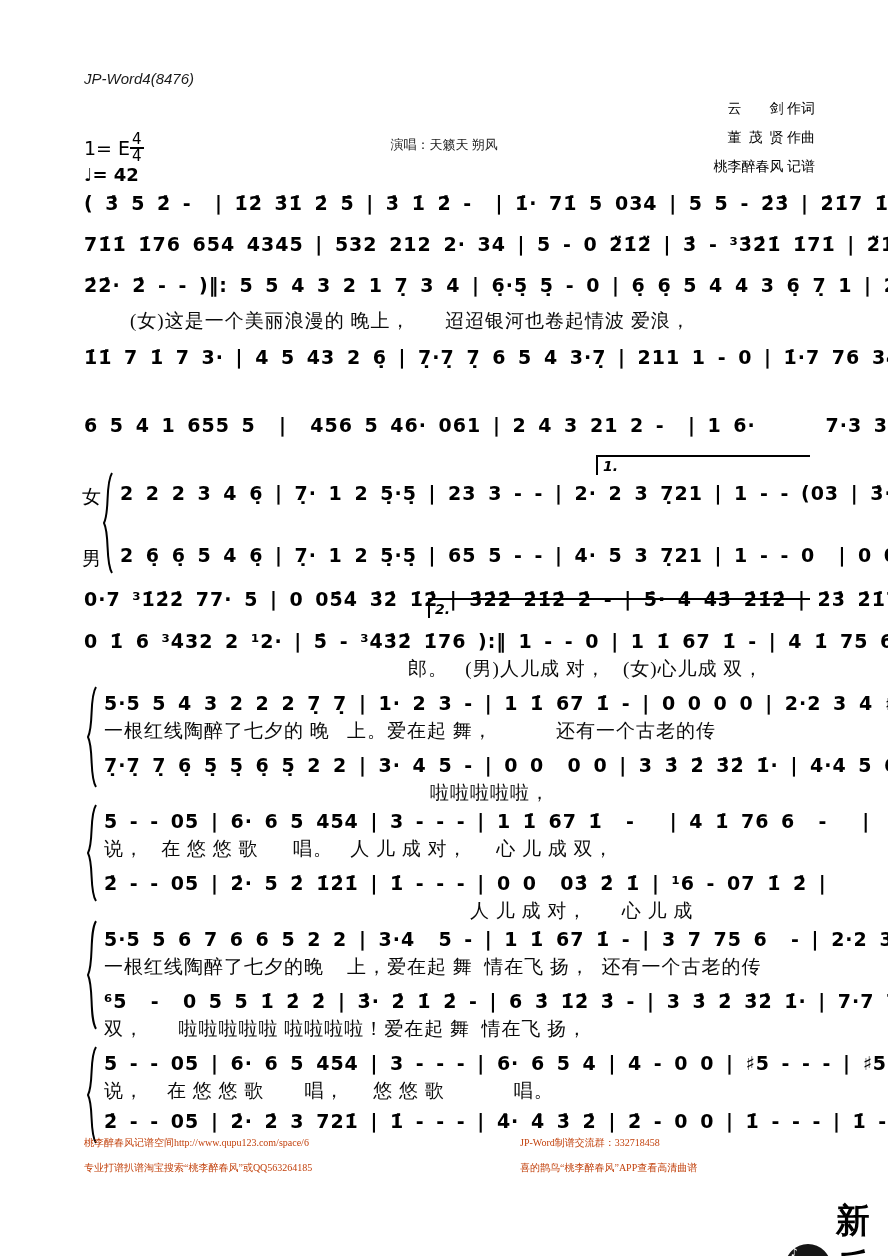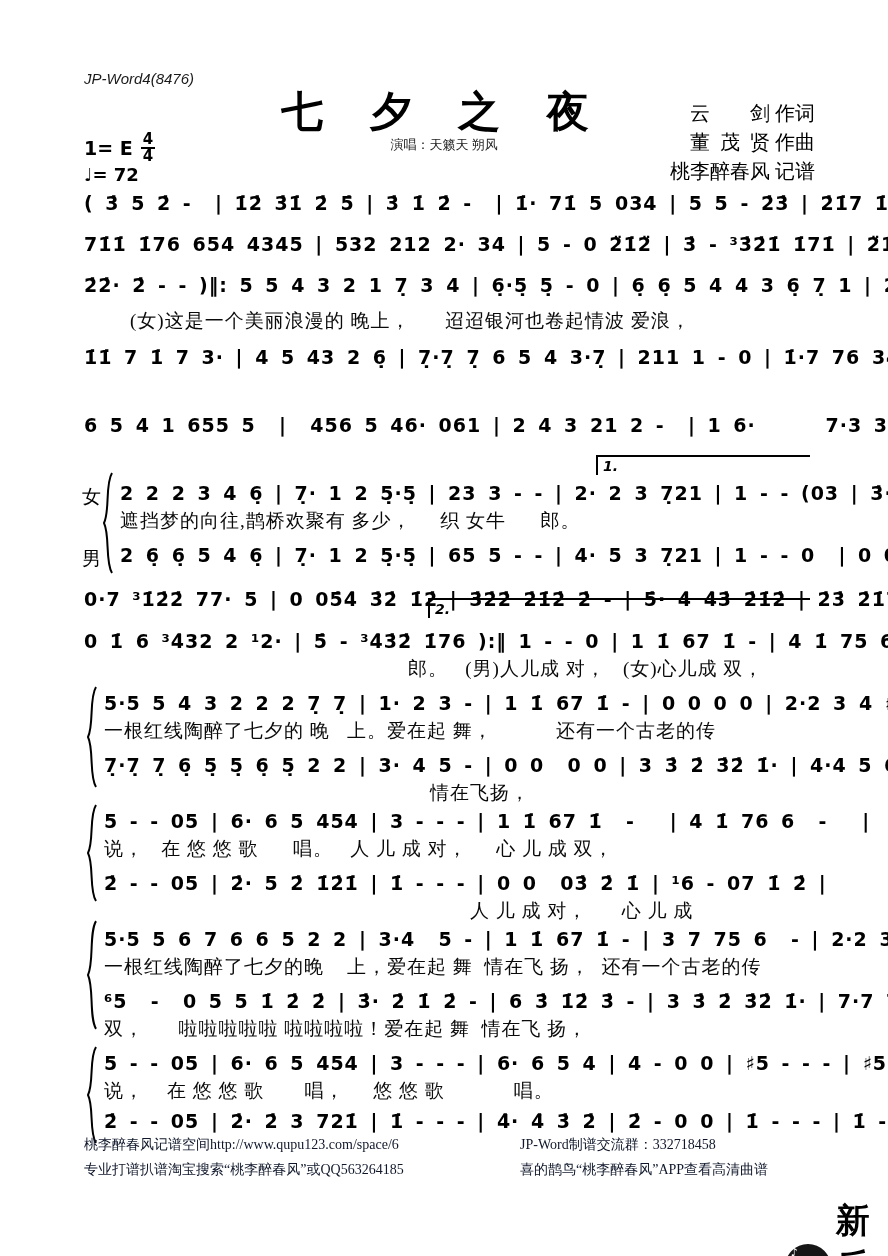--- a/index.html
+++ b/index.html
@@ -8,90 +8,88 @@
   .mu{position:absolute;font-family:"DejaVu Sans",sans-serif;font-weight:bold;
       font-size:19px;letter-spacing:1px;word-spacing:4px;white-space:pre;color:#000;}
   .ly{position:absolute;font-family:"Liberation Serif","DejaVu Serif",serif;
       font-size:19px;letter-spacing:1px;white-space:pre;color:#0a0a0a;}
   .vlabel{position:absolute;font-size:19px;font-family:"Liberation Serif","DejaVu Serif",serif;}
   .watermark{position:absolute;left:84px;top:70px;font-style:italic;font-size:15px;
       font-family:"Liberation Sans","DejaVu Sans",sans-serif;color:#1a1a1a;}
   .title{position:absolute;left:0;top:84px;width:100%;text-align:center;font-size:42px;
       font-weight:bold;letter-spacing:18px;font-family:"Liberation Serif","DejaVu Serif",serif;}
   .performer{position:absolute;left:0;top:136px;width:100%;text-align:center;font-size:13px;color:#222;}
-  .credit{position:absolute;left:600px;width:215px;text-align:right;font-size:20px;white-space:pre;}
-  .keysig{position:absolute;left:84px;top:132px;font-size:19px;font-weight:bold;
-      font-family:"DejaVu Sans",sans-serif;display:flex;align-items:center;gap:8px;}
+  .credit{position:absolute;left:600px;width:215px;text-align:right;font-size:14px;white-space:pre;}
+  .keysig{position:absolute;left:84px;top:132px;font-size:19px;font-weight:normal;
+      font-family:"DejaVu Sans",sans-serif;display:flex;align-items:center;}
   .frac{display:inline-flex;flex-direction:column;align-items:center;line-height:1;font-size:15px;}
   .frac .t{border-bottom:2px solid #000;padding:0 2px;}
   .tempo{position:absolute;left:84px;top:164px;font-size:18px;font-weight:bold;
       font-family:"DejaVu Sans",sans-serif;}
   .brace{position:absolute;width:12px;}
   .brace path{stroke:#000;stroke-width:2;fill:none;}
   .volta{position:absolute;height:18px;border-top:2px solid #000;border-left:2px solid #000;}
   .volta span{display:inline-block;padding-left:5px;font-style:italic;font-size:14px;
       font-family:"DejaVu Sans",sans-serif;font-weight:bold;}
-  .footer-line{position:absolute;font-size:14px;white-space:pre;color:#0f172a;}
+  .footer-line{position:absolute;font-size:10px;white-space:pre;color:#c2410c;}
   .logo{position:absolute;left:694px;top:1198px;display:flex;align-items:center;gap:5px;}
   .logo .www{font-family:"DejaVu Sans",sans-serif;font-style:italic;font-weight:bold;
       font-size:25px;color:#2b2b2b;}
   .disc{position:relative;width:46px;height:46px;border-radius:50%;background:#161616;flex:0 0 auto;}
   .disc .note{position:absolute;color:#fff;font-size:11px;font-family:"DejaVu Sans",sans-serif;}
   .disc .n1{left:6px;top:2px;}
   .brand{font-size:34px;font-weight:bold;font-family:"Liberation Serif","DejaVu Serif",serif;color:#000;}
 </style>
 </head>
 <body>
 
 <div class="page">
 
   <div class="watermark">JP-Word4(8476)</div>
-  <div class="title">七 夕 之 夜</div>
   <div class="performer">演唱：天籁天 朔风</div>
   <div class="credit" style="top:100px">云        剑 作词</div>
   <div class="credit" style="top:129px">董  茂  贤 作曲</div>
   <div class="credit" style="top:158px">桃李醉春风 记谱</div>
   <div class="keysig">
     <span>1= E</span>
     <span class="frac">
       <span class="t">4</span>
       <span class="b">4</span>
     </span>
   </div>
-  <div class="tempo">♩= 72</div>
+  <div class="tempo">♩= 42</div>
 
   <div class="mu" style="left:84px;top:192px">( 3̇ 5 2̇ -  | 1̇2̇ 3̇1̇ 2̇ 5̇ | 3̇ 1̇ 2̇ -  | 1̇· 71̇ 5 034 | 5 5 - 2̇3̇ | 2̇1̇7 1̇ - - |</div>
   <div class="mu" style="left:84px;top:233px">71̇1̇ 1̇76 654 4345 | 532 212 2· 34 | 5 - 0 2̈1̇2̈ | 3̇ - ³3̇2̇1̇ 1̇71̇ | 2̈1̇· 1̇·1̇ 2̇ 1̇ |</div>
   <div class="mu" style="left:84px;top:274px">2̇2̇· 2̇ - - )‖: 5 5 4 3 2 1 7̣ 3 4 | 6̣·5̣ 5̣ - 0 | 6̣ 6̣ 5 4 4 3 6̣ 7̣ 1 | 232 2 - 0 |</div>
   <div class="ly" style="left:130px;top:308px">(女)这是一个美丽浪漫的 晚上，      迢迢银河也卷起情波 爱浪，</div>
   <div class="mu" style="left:84px;top:346px">1̇1̇ 7 1̇ 7 3· | 4 5 43 2 6̣ | 7̣·7̣ 7̣ 6 5 4 3·7̣ | 211 1 - 0 | 1̇·7 76 345 5 |</div>
   <div class="mu" style="left:84px;top:414px">6 5 4 1 655 5  |  456 5 46· 061 | 2 4 3 21 2 -  | 1 6·      7·3 3 |</div>
 
   <div class="vlabel" style="left:82px;top:484px">女</div>
   <div class="vlabel" style="left:82px;top:546px">男</div>
   <svg class="brace" style="left:102px;top:472px;height:102px" viewBox="0 0 12 100" preserveAspectRatio="none">
       <path d="M10,1 C3,12 8,38 2,50 C8,62 3,88 10,99"></path>
     </svg>
   <div class="mu" style="left:120px;top:482px">2 2 2 3 4 6̣ | 7̣· 1 2 5̣·5̣ | 23 3 - - | 2· 2 3 7̣21 | 1 - - (03 | 3̇· 2̇ 2̈ 1̇· |</div>
-  <div class="ly" style="left:120px;top:508px">遮挡梦的向往,鹊桥欢聚有 多少，     织 女牛      郎。</div>
   <div class="mu" style="left:120px;top:544px">2 6̣ 6̣ 5 4 6̣ | 7̣· 1 2 5̣·5̣ | 65 5 - - | 4· 5 3 7̣21 | 1 - - 0  | 0 0 0 0 |</div>
   <div class="volta" style="left:596px;top:455px;width:212px"><span>1.</span></div>
 
   <div class="mu" style="left:84px;top:588px">0·7 ³1̇2̇2̇ 77· 5 | 0 05̇4̇ 3̇2̇ 1̇2̇ | 3̇2̇2̇ 2̇1̇2̇ 2̇ - | 5̇· 4̇ 4̇3̇ 2̇1̇2̇ | 2̇3̇ 2̇1̇7 5 - |</div>
   <div class="volta" style="left:428px;top:598px;width:380px"><span>2.</span></div>
   <div class="mu" style="left:84px;top:630px">0 1̇ 6 ³4̇32 2 ¹2· | 5̇ - ³4̇3̇2̇ 1̇76 ):‖ 1 - - 0 | 1 1̇ 67 1̇ - | 4 1̇ 75 6 - |</div>
   <div class="ly" style="left:408px;top:656px">郎。   (男)人儿成 对，   (女)心儿成 双，</div>
 
   <svg class="brace" style="left:86px;top:686px;height:102px" viewBox="0 0 12 100" preserveAspectRatio="none">
       <path d="M10,1 C3,12 8,38 2,50 C8,62 3,88 10,99"></path>
     </svg>
   <div class="mu" style="left:104px;top:692px">5·5 5 4 3 2 2 2 7̣ 7̣ | 1· 2 3 - | 1 1̇ 67 1̇ - | 0 0 0 0 | 2·2 3 4 ♯4 4 4 56 |</div>
   <div class="ly" style="left:104px;top:718px">一根红线陶醉了七夕的 晚   上。爱在起 舞，           还有一个古老的传</div>
   <div class="mu" style="left:104px;top:754px">7̣·7̣ 7̣ 6̣ 5̣ 5̣ 6̣ 5̣ 2 2 | 3· 4 5 - | 0 0  0 0 | 3 3̇ 2̇ 3̇2̇ 1̇· | 4·4 5 6 7 6 6 71̇ |</div>
-  <div class="ly" style="left:430px;top:780px">情在飞扬，</div>
+  <div class="ly" style="left:430px;top:780px">啦啦啦啦啦，</div>
 
   <svg class="brace" style="left:86px;top:804px;height:98px" viewBox="0 0 12 100" preserveAspectRatio="none">
       <path d="M10,1 C3,12 8,38 2,50 C8,62 3,88 10,99"></path>
     </svg>
   <div class="mu" style="left:104px;top:810px">5 - - 05 | 6· 6 5 454 | 3 - - - | 1 1̇ 67 1̇  -   | 4 1̇ 76 6  -   |</div>
   <div class="ly" style="left:104px;top:836px">说，   在 悠 悠 歌      唱。   人 儿 成 对，     心 儿 成 双，</div>
   <div class="mu" style="left:104px;top:872px">2̇ - - 05 | 2̇· 5 2̇ 1̇2̇1̇ | 1̇ - - - | 0 0  03̇ 2̇ 1̇ | ¹6 - 07 1̇ 2̇ |</div>
   <div class="ly" style="left:470px;top:898px">人 儿 成 对，      心 儿 成</div>
 
   <svg class="brace" style="left:86px;top:920px;height:110px" viewBox="0 0 12 100" preserveAspectRatio="none">

